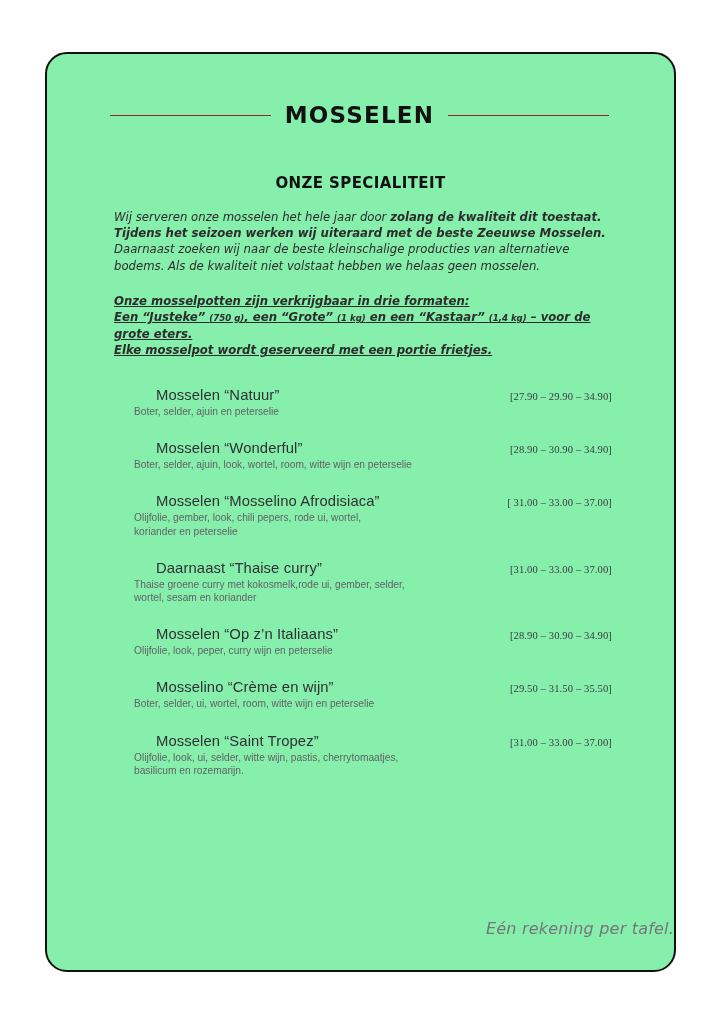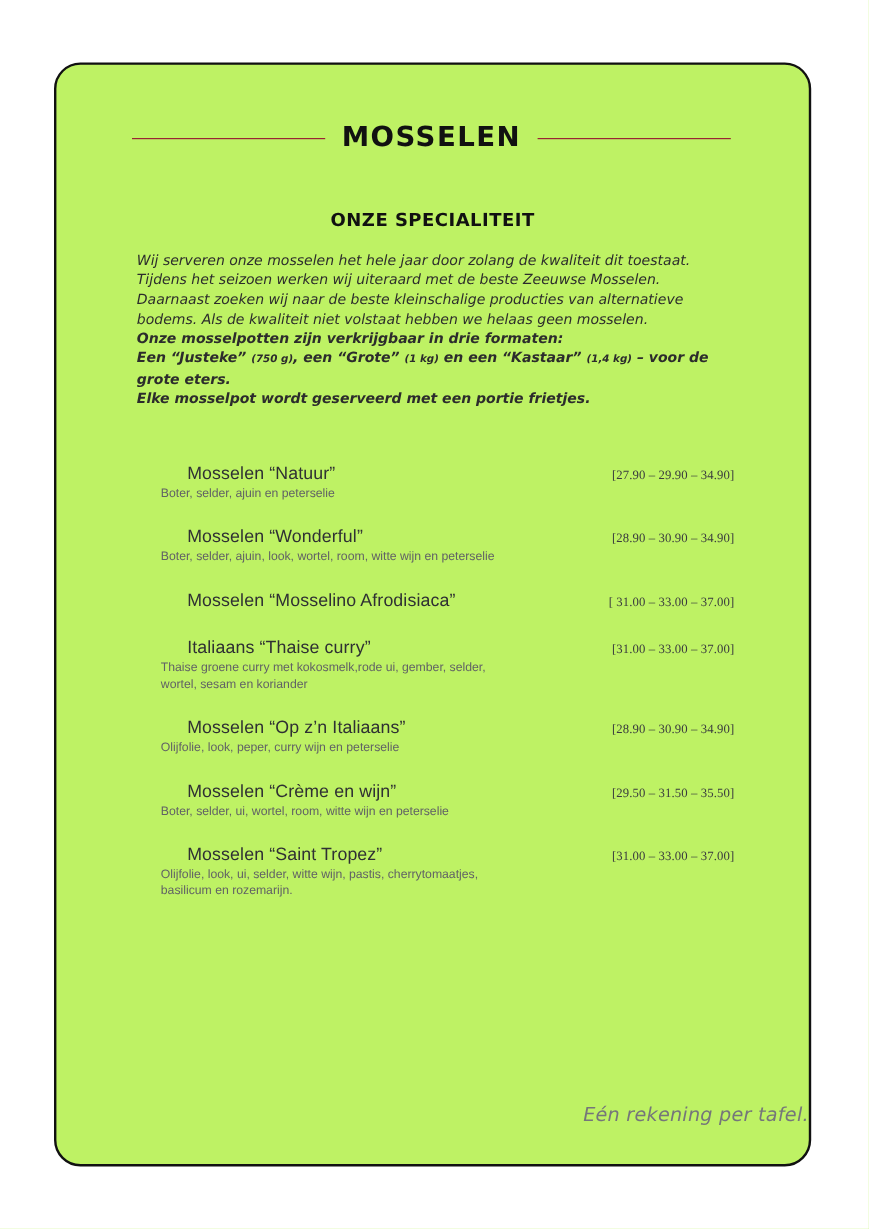--- a/index.html
+++ b/index.html
@@ -17,21 +17,21 @@
 
   .menu-frame {
     position: absolute;
     left: 45px;
     top: 52px;
     width: 631px;
     height: 920px;
     border: 2px solid #111111;
     border-radius: 22px;
     box-sizing: border-box;
-    background: #bef264;
+    background: #86efac;
   }
 
   .frame-inner {
     position: absolute;
     left: 0;
     top: 0;
     width: 100%;
     height: 100%;
     box-sizing: border-box;
     padding: 0;
@@ -85,24 +85,26 @@
   }
   .intro-para {
     font-family: "DejaVu Sans", sans-serif;
     font-style: italic;
     font-size: 11.7px;
     line-height: 16.2px;
     color: #2c2c2c;
     margin: 0;
   }
   .intro-para.second {
-    font-weight: bold;
+    margin-top: 19px;
+    font-weight: bold;
+    text-decoration: underline;
   }
   .intro-para .strong {
-    font-weight: normal;
+    font-weight: bold;
     margin-top: 35px;
   }
   .intro-para .weight-note {
     font-size: 8.6px;
     font-weight: bold;
   }
 
   
   .menu-list {
     position: absolute;
@@ -196,42 +198,44 @@
           <span class="item-price">[28.90 – 30.90 – 34.90]</span>
         </div>
         <div class="item-desc">Boter, selder, ajuin, look, wortel, room, witte wijn en peterselie</div>
       </div>
 
       <div class="menu-item">
         <div class="item-head">
           <span class="item-name">Mosselen “Mosselino Afrodisiaca”</span>
           <span class="item-price">[ 31.00 – 33.00 – 37.00]</span>
         </div>
-      </div>
-
-      <div class="menu-item">
-        <div class="item-head">
-          <span class="item-name">Italiaans “Thaise curry”</span>
+        <div class="item-desc">Olijfolie, gember, look, chili pepers, rode ui, wortel,
+koriander en peterselie</div>
+      </div>
+
+      <div class="menu-item">
+        <div class="item-head">
+          <span class="item-name">Daarnaast “Thaise curry”</span>
           <span class="item-price">[31.00 – 33.00 – 37.00]</span>
         </div>
         <div class="item-desc">Thaise groene curry met kokosmelk,rode ui, gember, selder,
 wortel, sesam en koriander</div>
       </div>
 
       <div class="menu-item">
         <div class="item-head">
           <span class="item-name">Mosselen “Op z’n Italiaans”</span>
           <span class="item-price">[28.90 – 30.90 – 34.90]</span>
         </div>
         <div class="item-desc">Olijfolie, look, peper, curry wijn en peterselie</div>
       </div>
 
       <div class="menu-item">
         <div class="item-head">
-          <span class="item-name">Mosselen “Crème en wijn”</span>
+          <span class="item-name">Mosselino “Crème en wijn”</span>
           <span class="item-price">[29.50 – 31.50 – 35.50]</span>
         </div>
         <div class="item-desc">Boter, selder, ui, wortel, room, witte wijn en peterselie</div>
       </div>
 
       <div class="menu-item">
         <div class="item-head">
           <span class="item-name">Mosselen “Saint Tropez”</span>
           <span class="item-price">[31.00 – 33.00 – 37.00]</span>
         </div>

